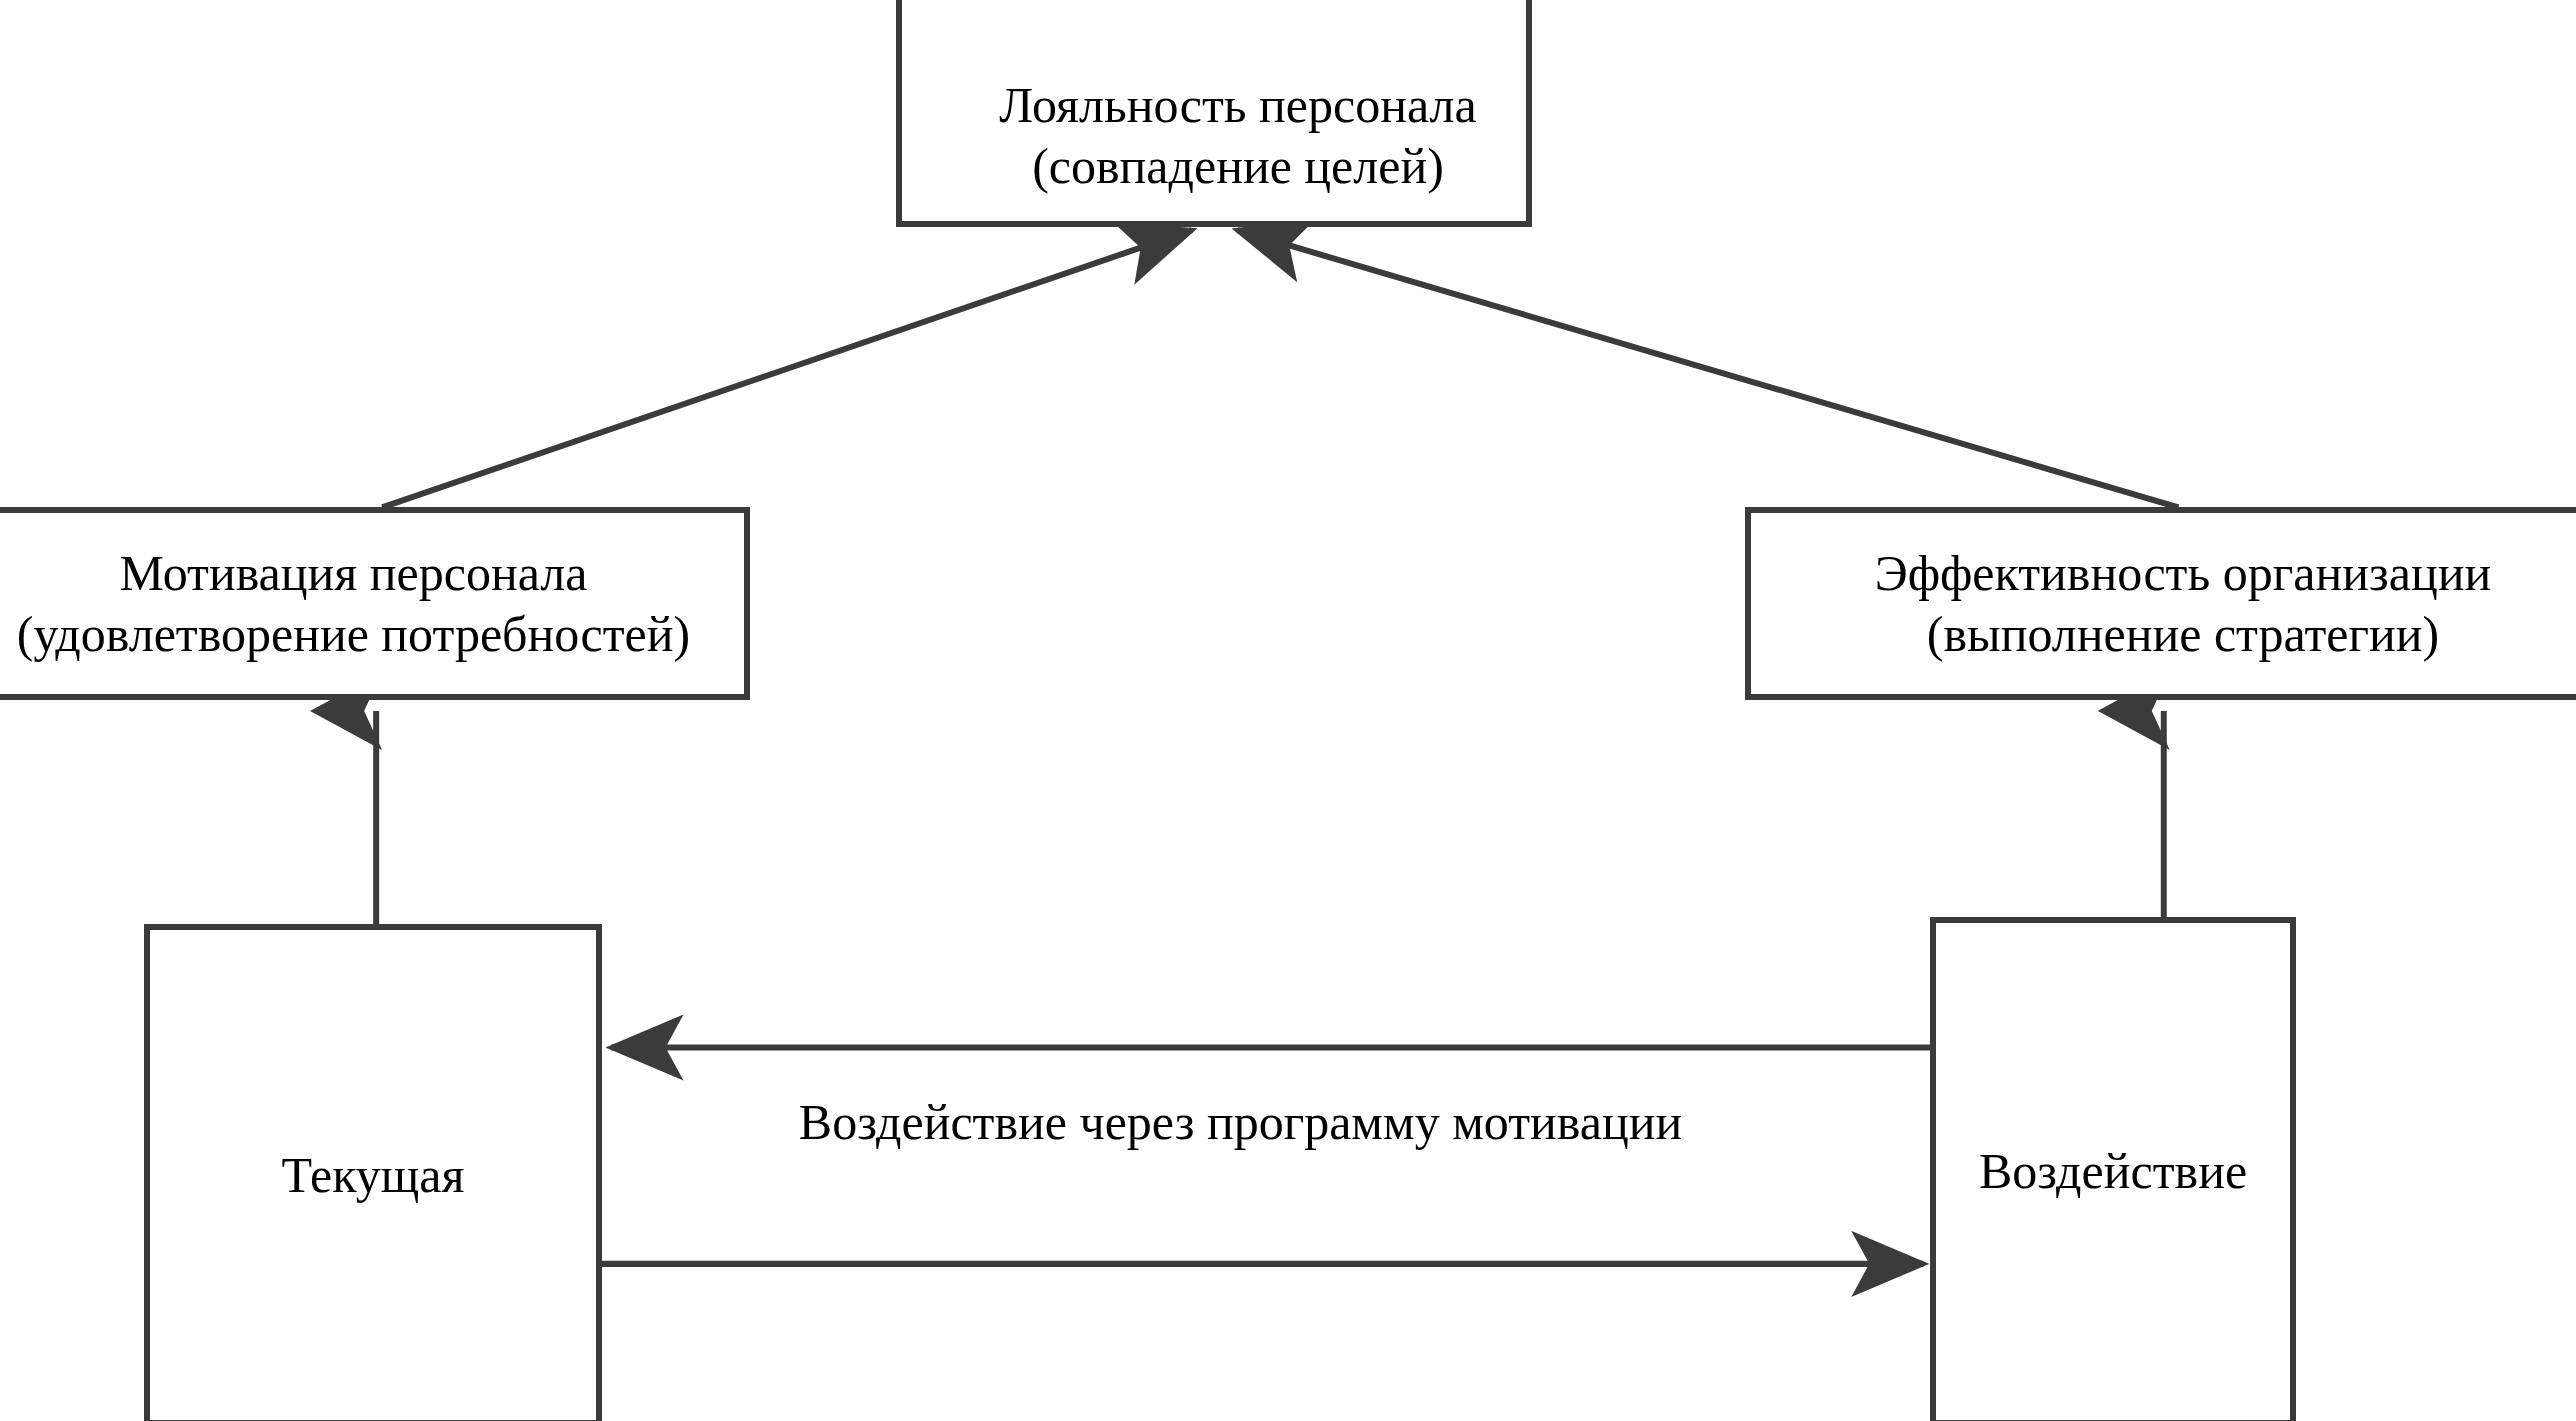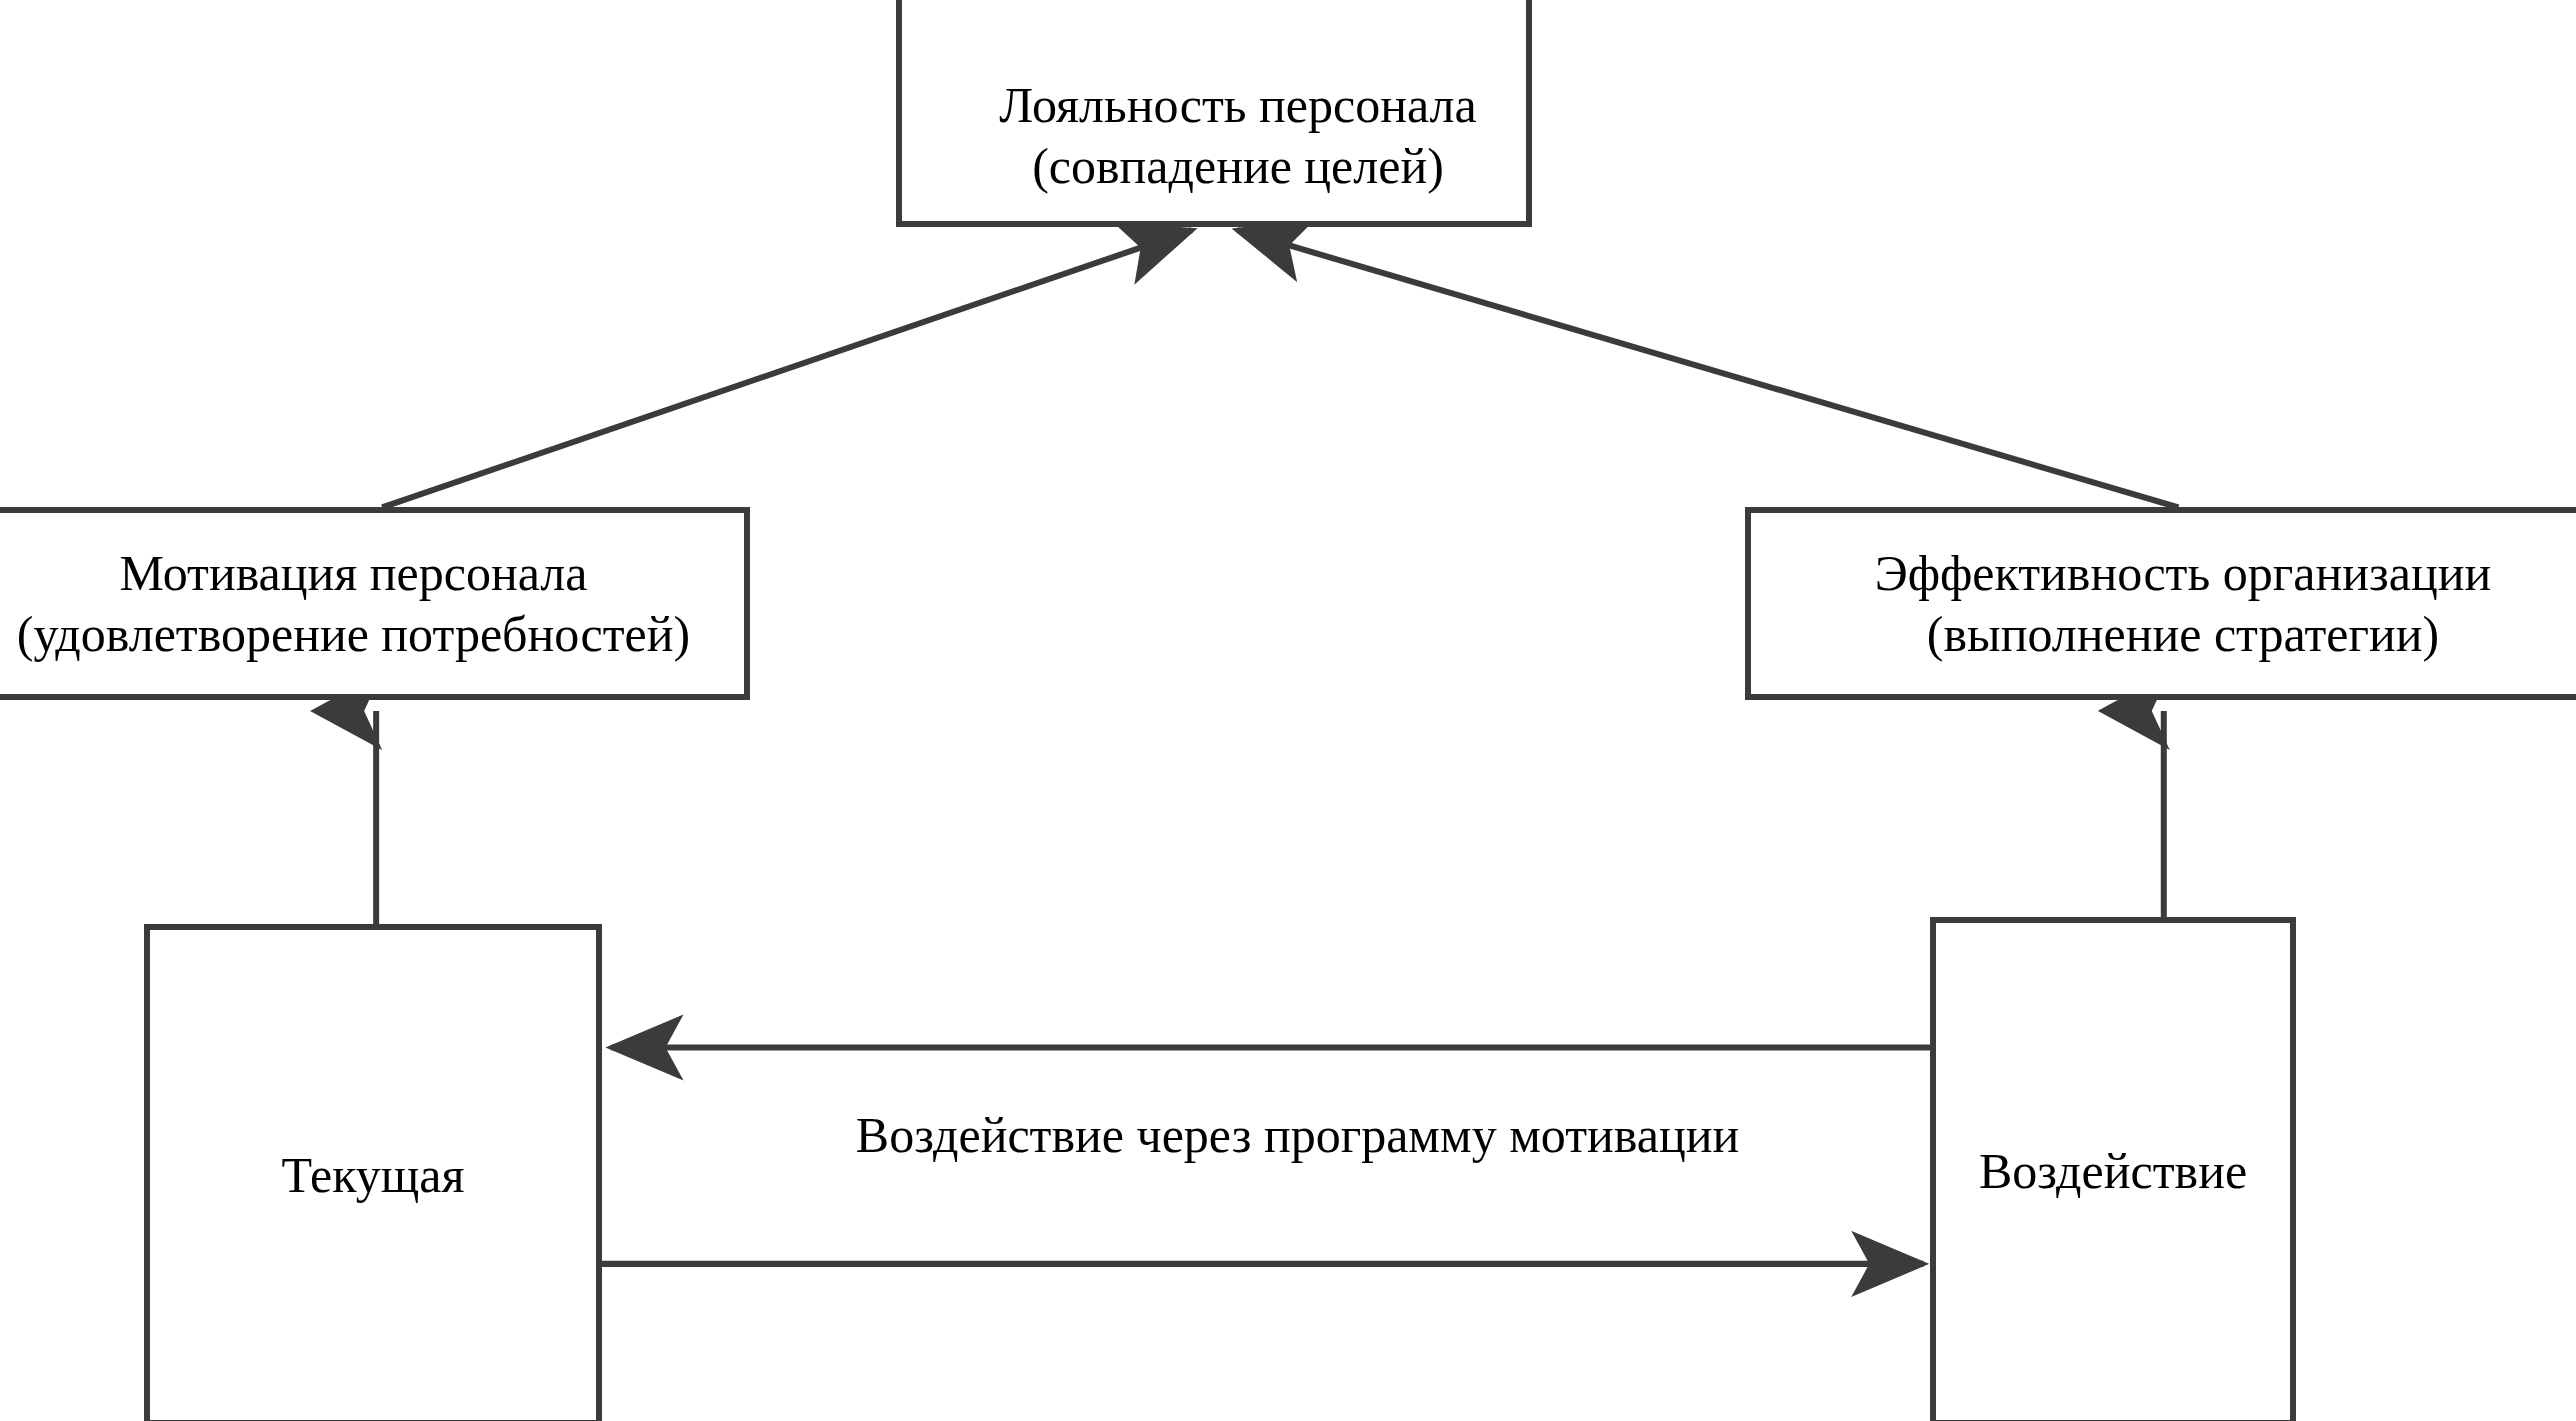--- a/index.html
+++ b/index.html
@@ -85,24 +85,23 @@
   }
   .edge-label {
     position: absolute;
     text-align: center;
     font-size: 50px;
     line-height: 1.22;
     color: #000000;
     white-space: pre-line;
   }
   #edge-label-influence {
-    left: 780px;
+    left: 723px;
     top: 1092px;
     width: 1035px;
-    margin-top: 13px;
   }
   #edge-label-performance {
     left: 713px;
     top: 1288px;
     width: 1142px;
   }
 </style>
 </head>
 <body>
 

